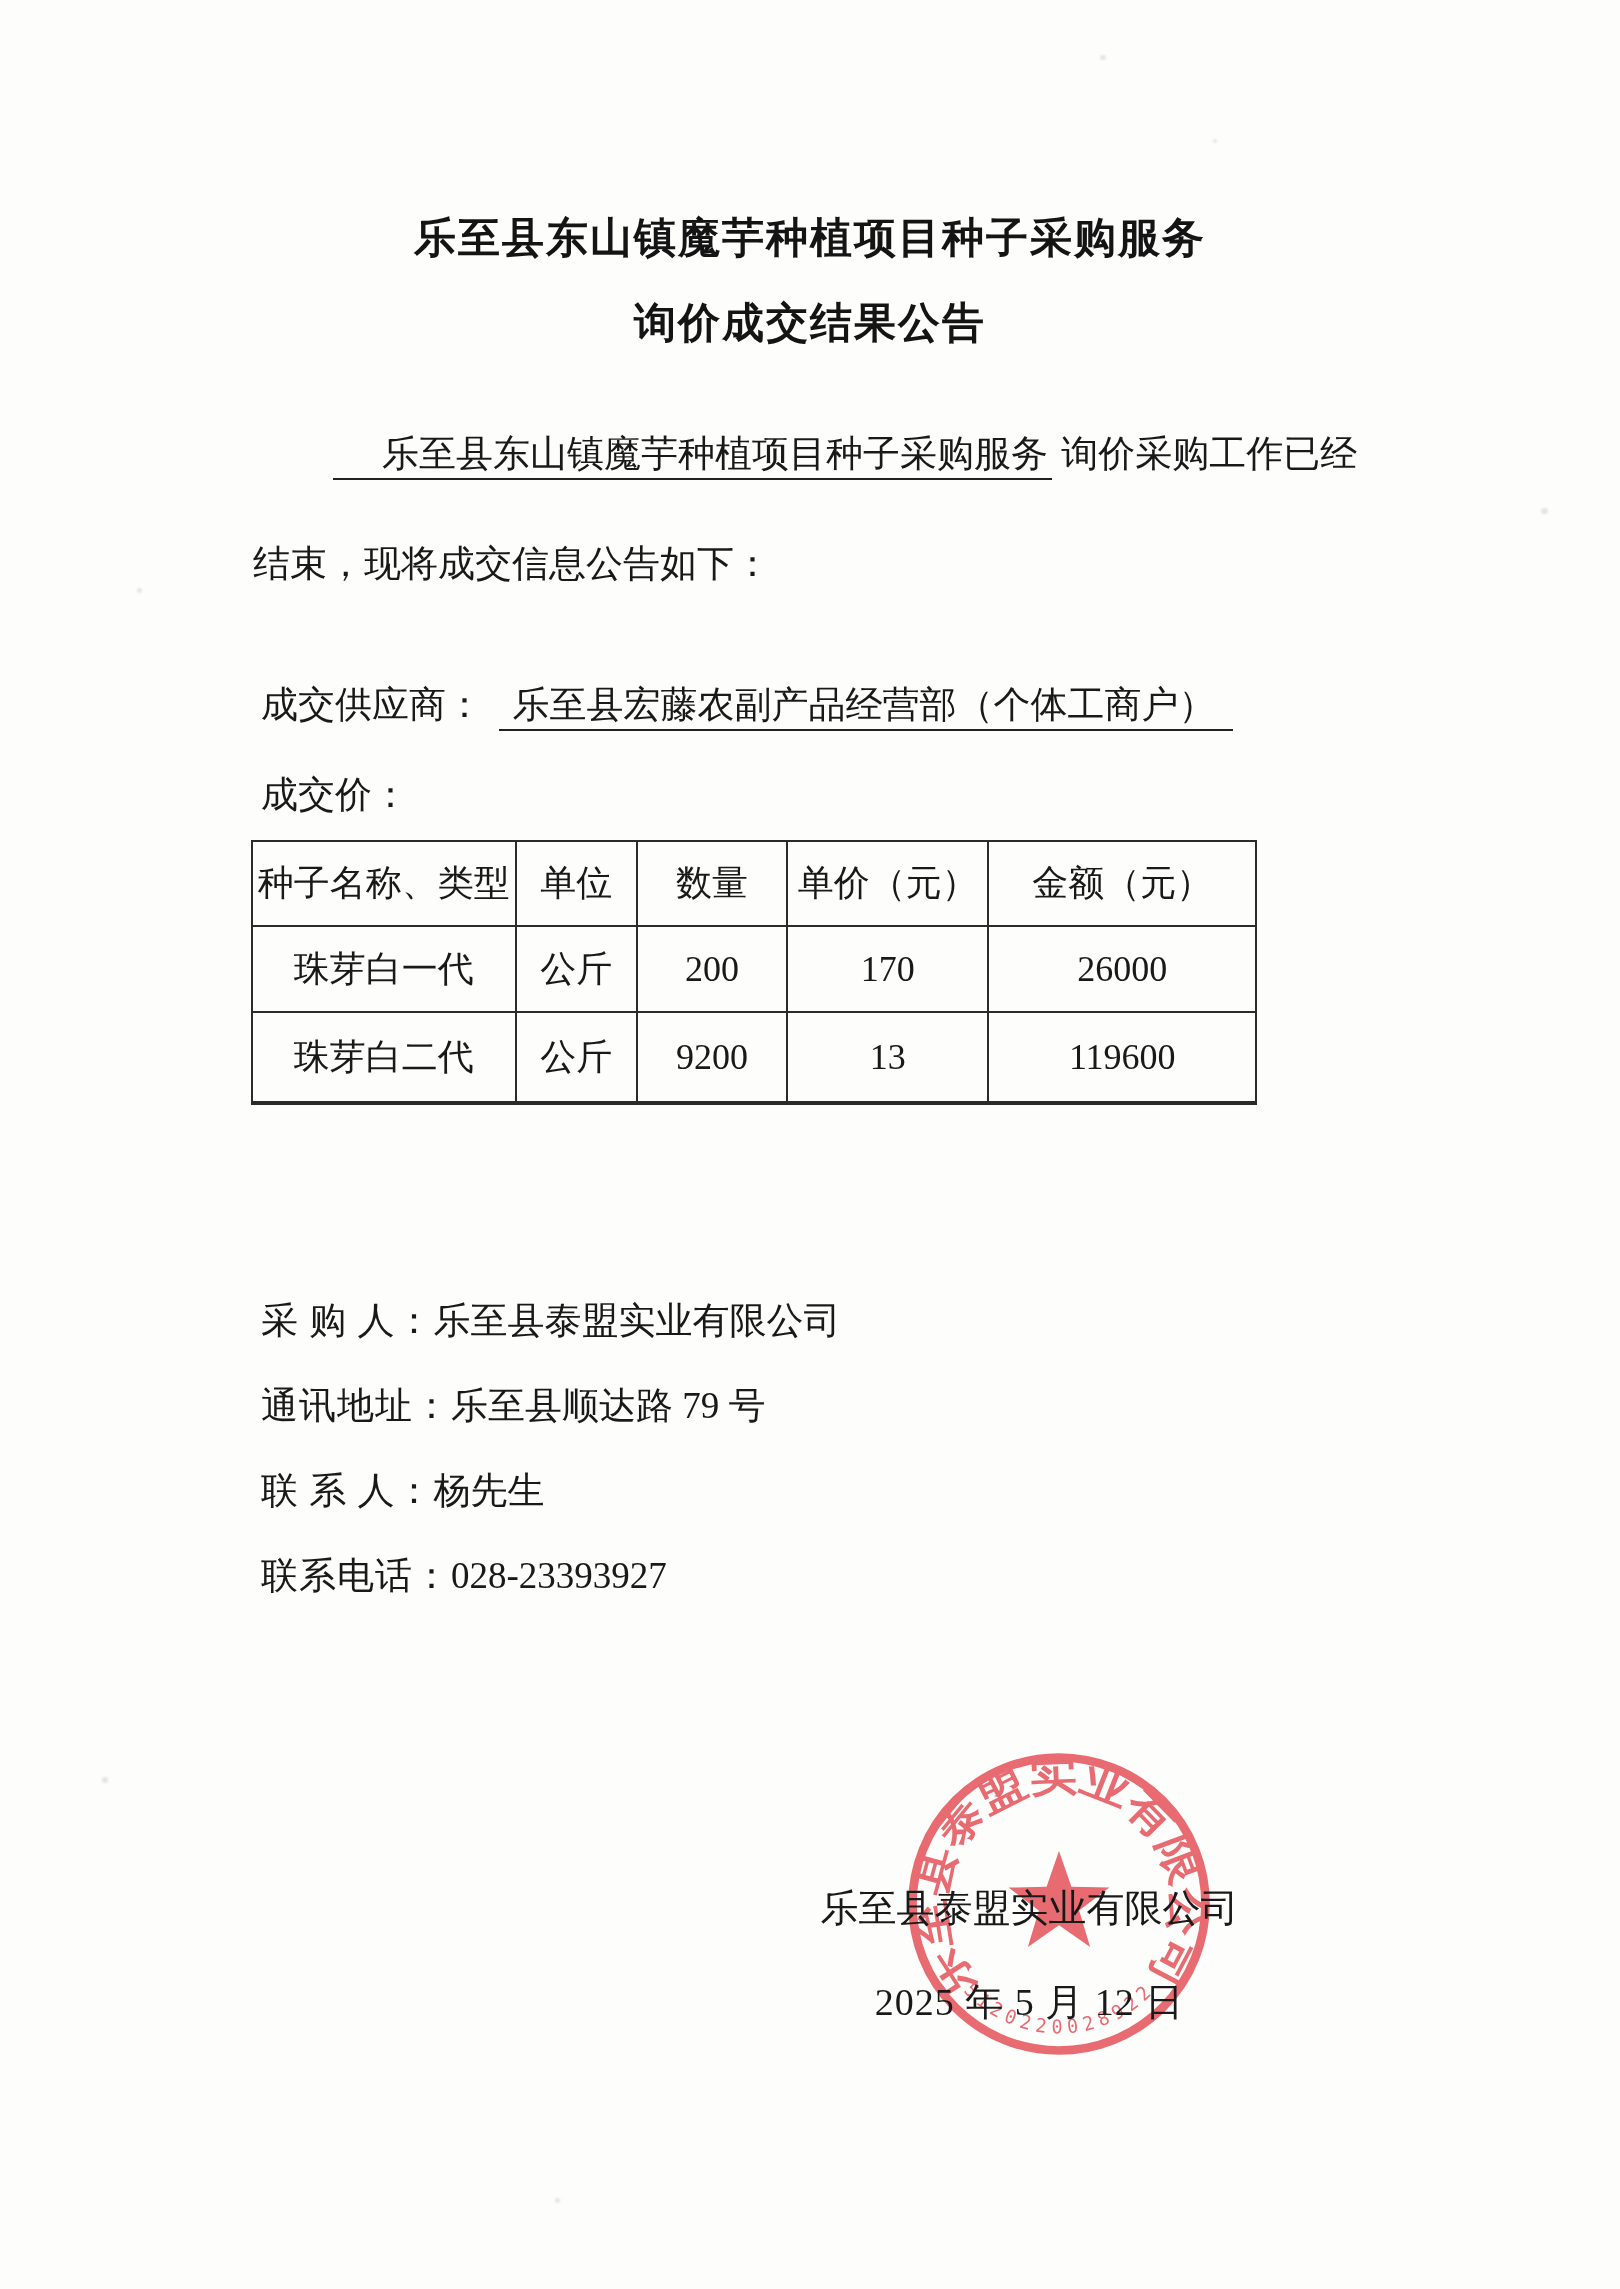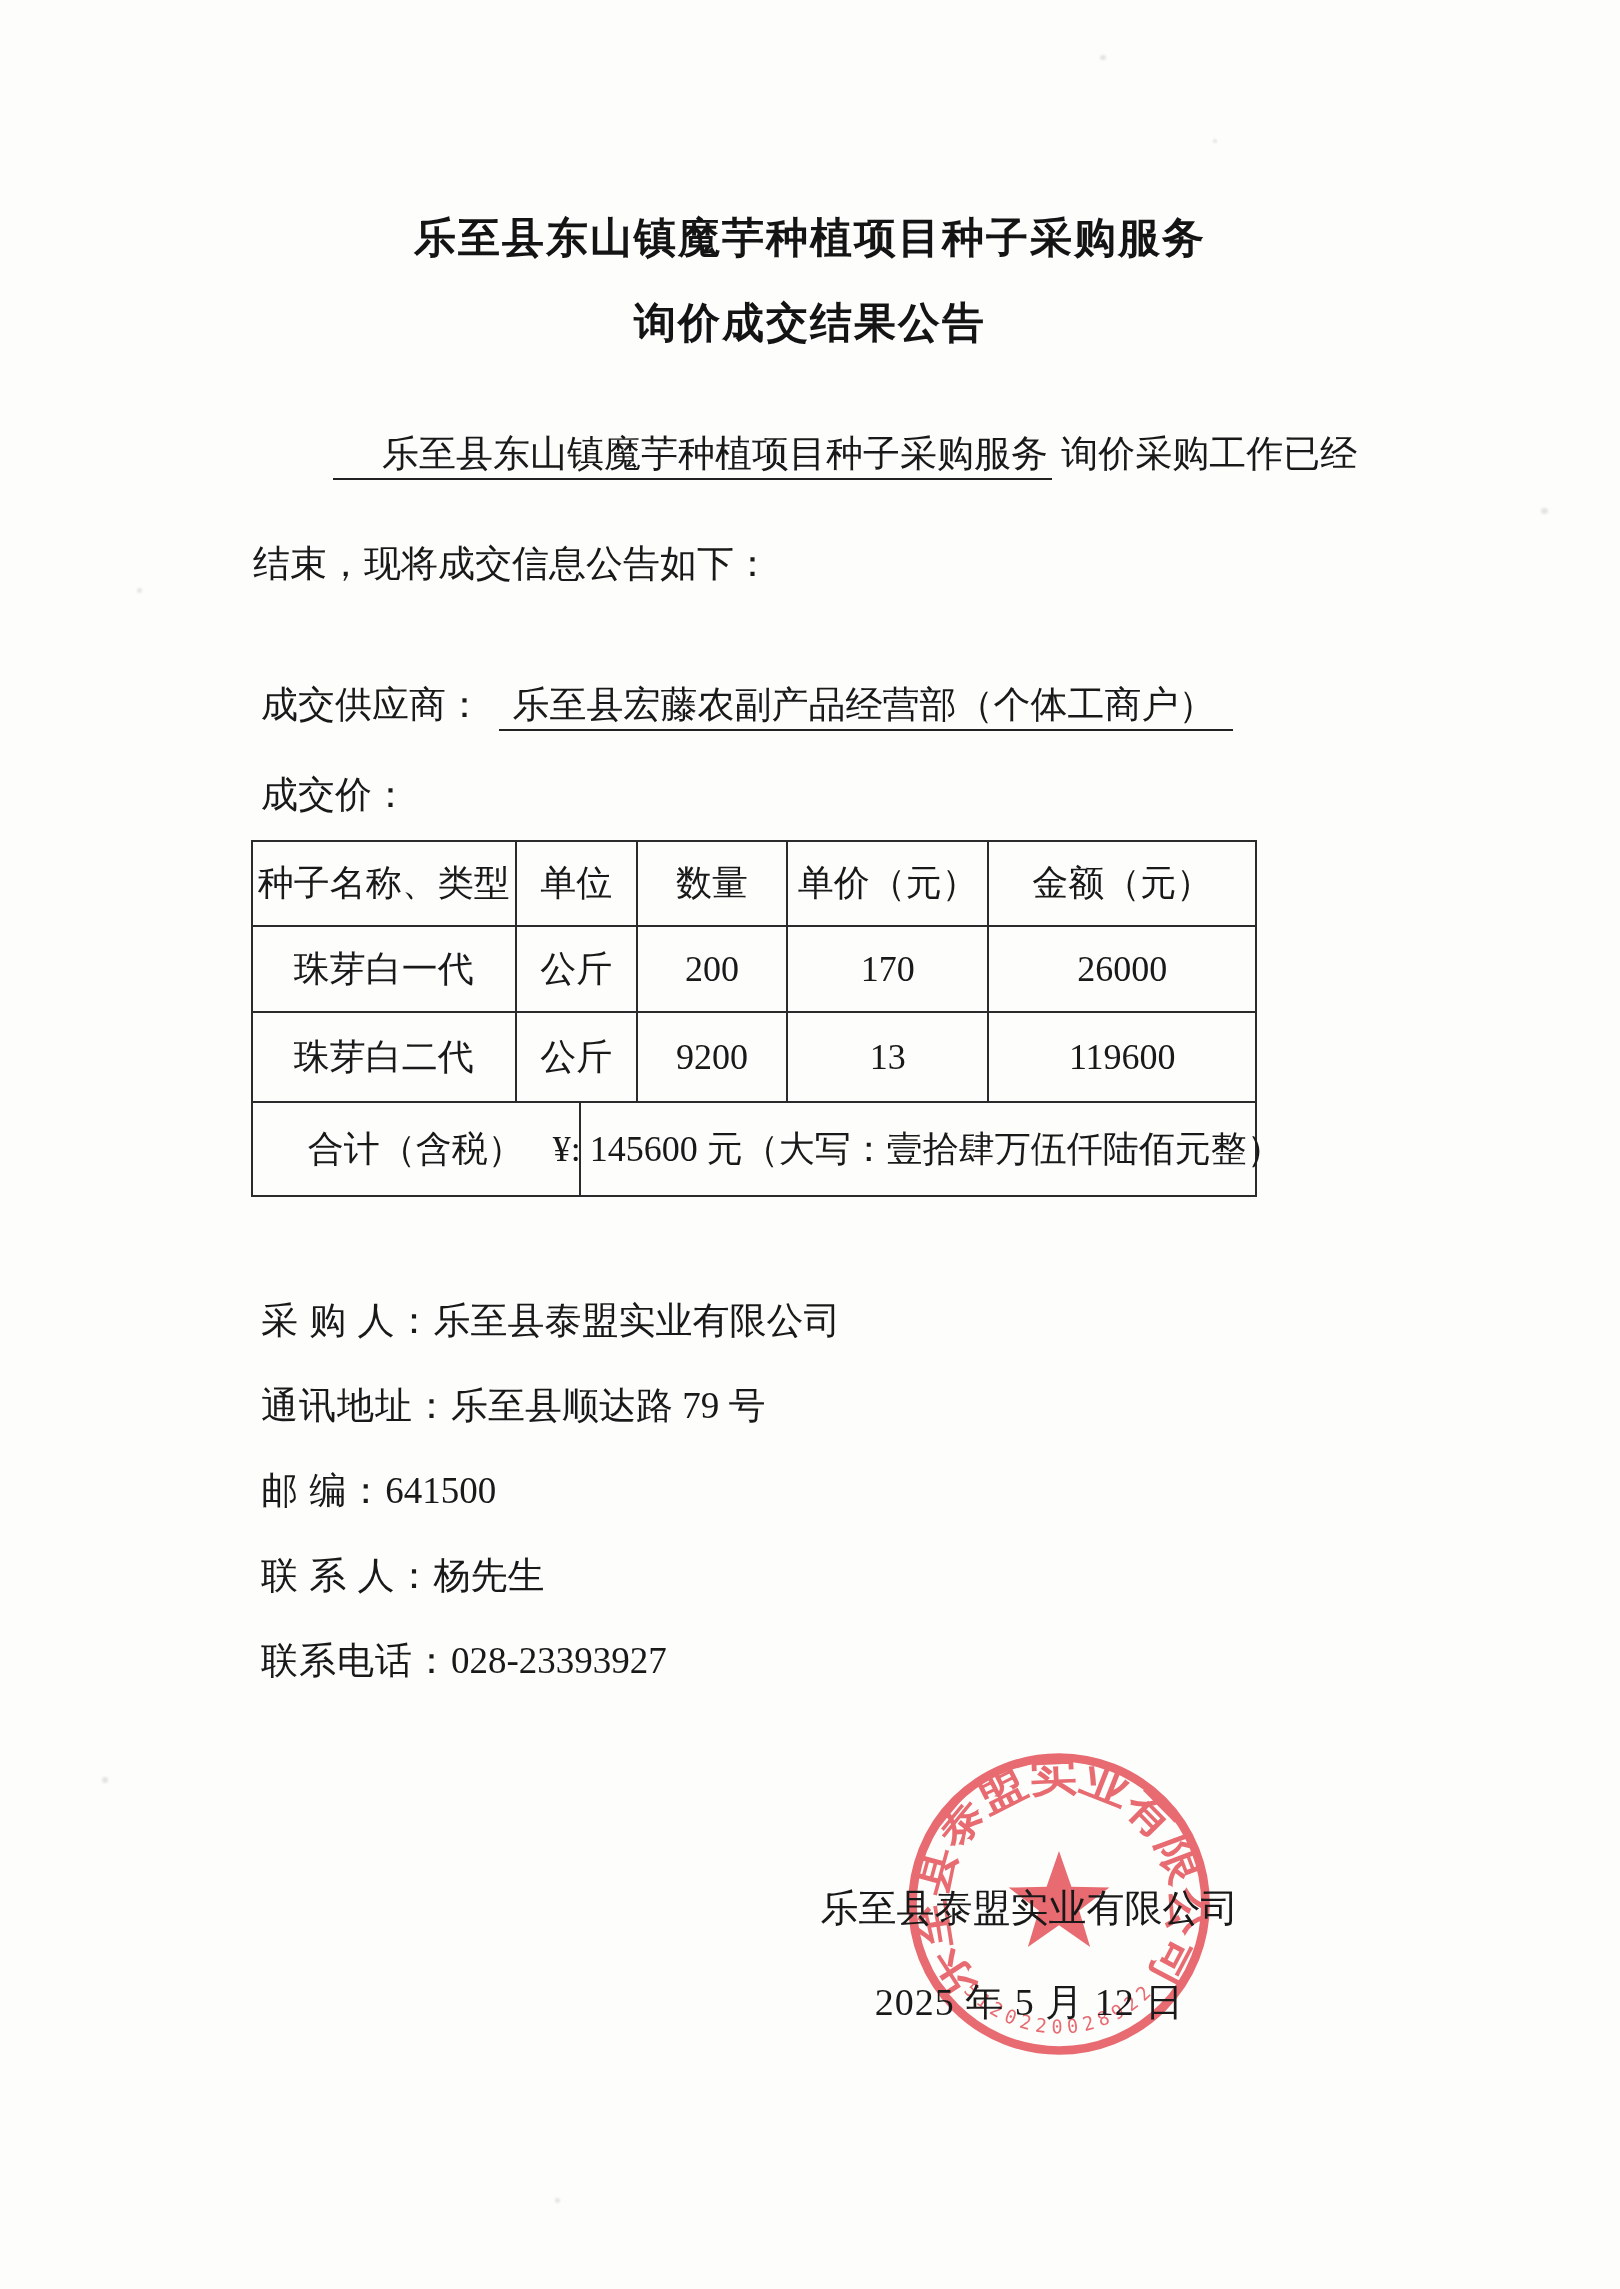--- a/index.html
+++ b/index.html
@@ -114,30 +114,25 @@
       </tr>
       <tr class="r2">
         <td>珠芽白二代</td>
         <td>公斤</td>
         <td>9200</td>
         <td>13</td>
         <td>119600</td>
       </tr>
     </tbody>
       </table>
-    <div class="totalrow">
-      <div class="tcell a">合计（含税）</div>
-      <div class="tcell b">¥: 145600 元（大写：壹拾肆万伍仟陆佰元整）</div>
-    </div>
   </div>
 
   <div class="contacts">
     <div class="cline"><span class="lbl">采 购 人：</span><span>乐至县泰盟实业有限公司</span></div>
     <div class="cline"><span class="lbl">通讯地址：</span><span>乐至县顺达路 79 号</span></div>
-    <div class="cline"><span class="lbl">邮 编：</span><span>641500</span></div>
     <div class="cline"><span class="lbl">联 系 人：</span><span>杨先生</span></div>
     <div class="cline"><span class="lbl">联系电话：</span><span>028-23393927</span></div>
   </div>
 
   <svg class="seal" viewBox="0 0 332 332" aria-hidden="true">
     <circle class="sealring" cx="166" cy="166" r="152"></circle>
     <path id="arcTop" d="M 82.6 249.4 A 118 118 0 1 1 249.4 249.4" fill="none"></path>
     <path id="arcBot" d="M 62.8 251.8 A 134 134 0 0 0 269.2 251.8" fill="none"></path>
     <text class="sealtext"><textPath href="#arcTop" startOffset="0" textLength="545" lengthAdjust="spacingAndGlyphs">乐至县泰盟实业有限公司</textPath></text>
     <text class="sealserial"><textPath href="#arcBot" startOffset="6" textLength="225" lengthAdjust="spacingAndGlyphs">5120220028922</textPath></text>

